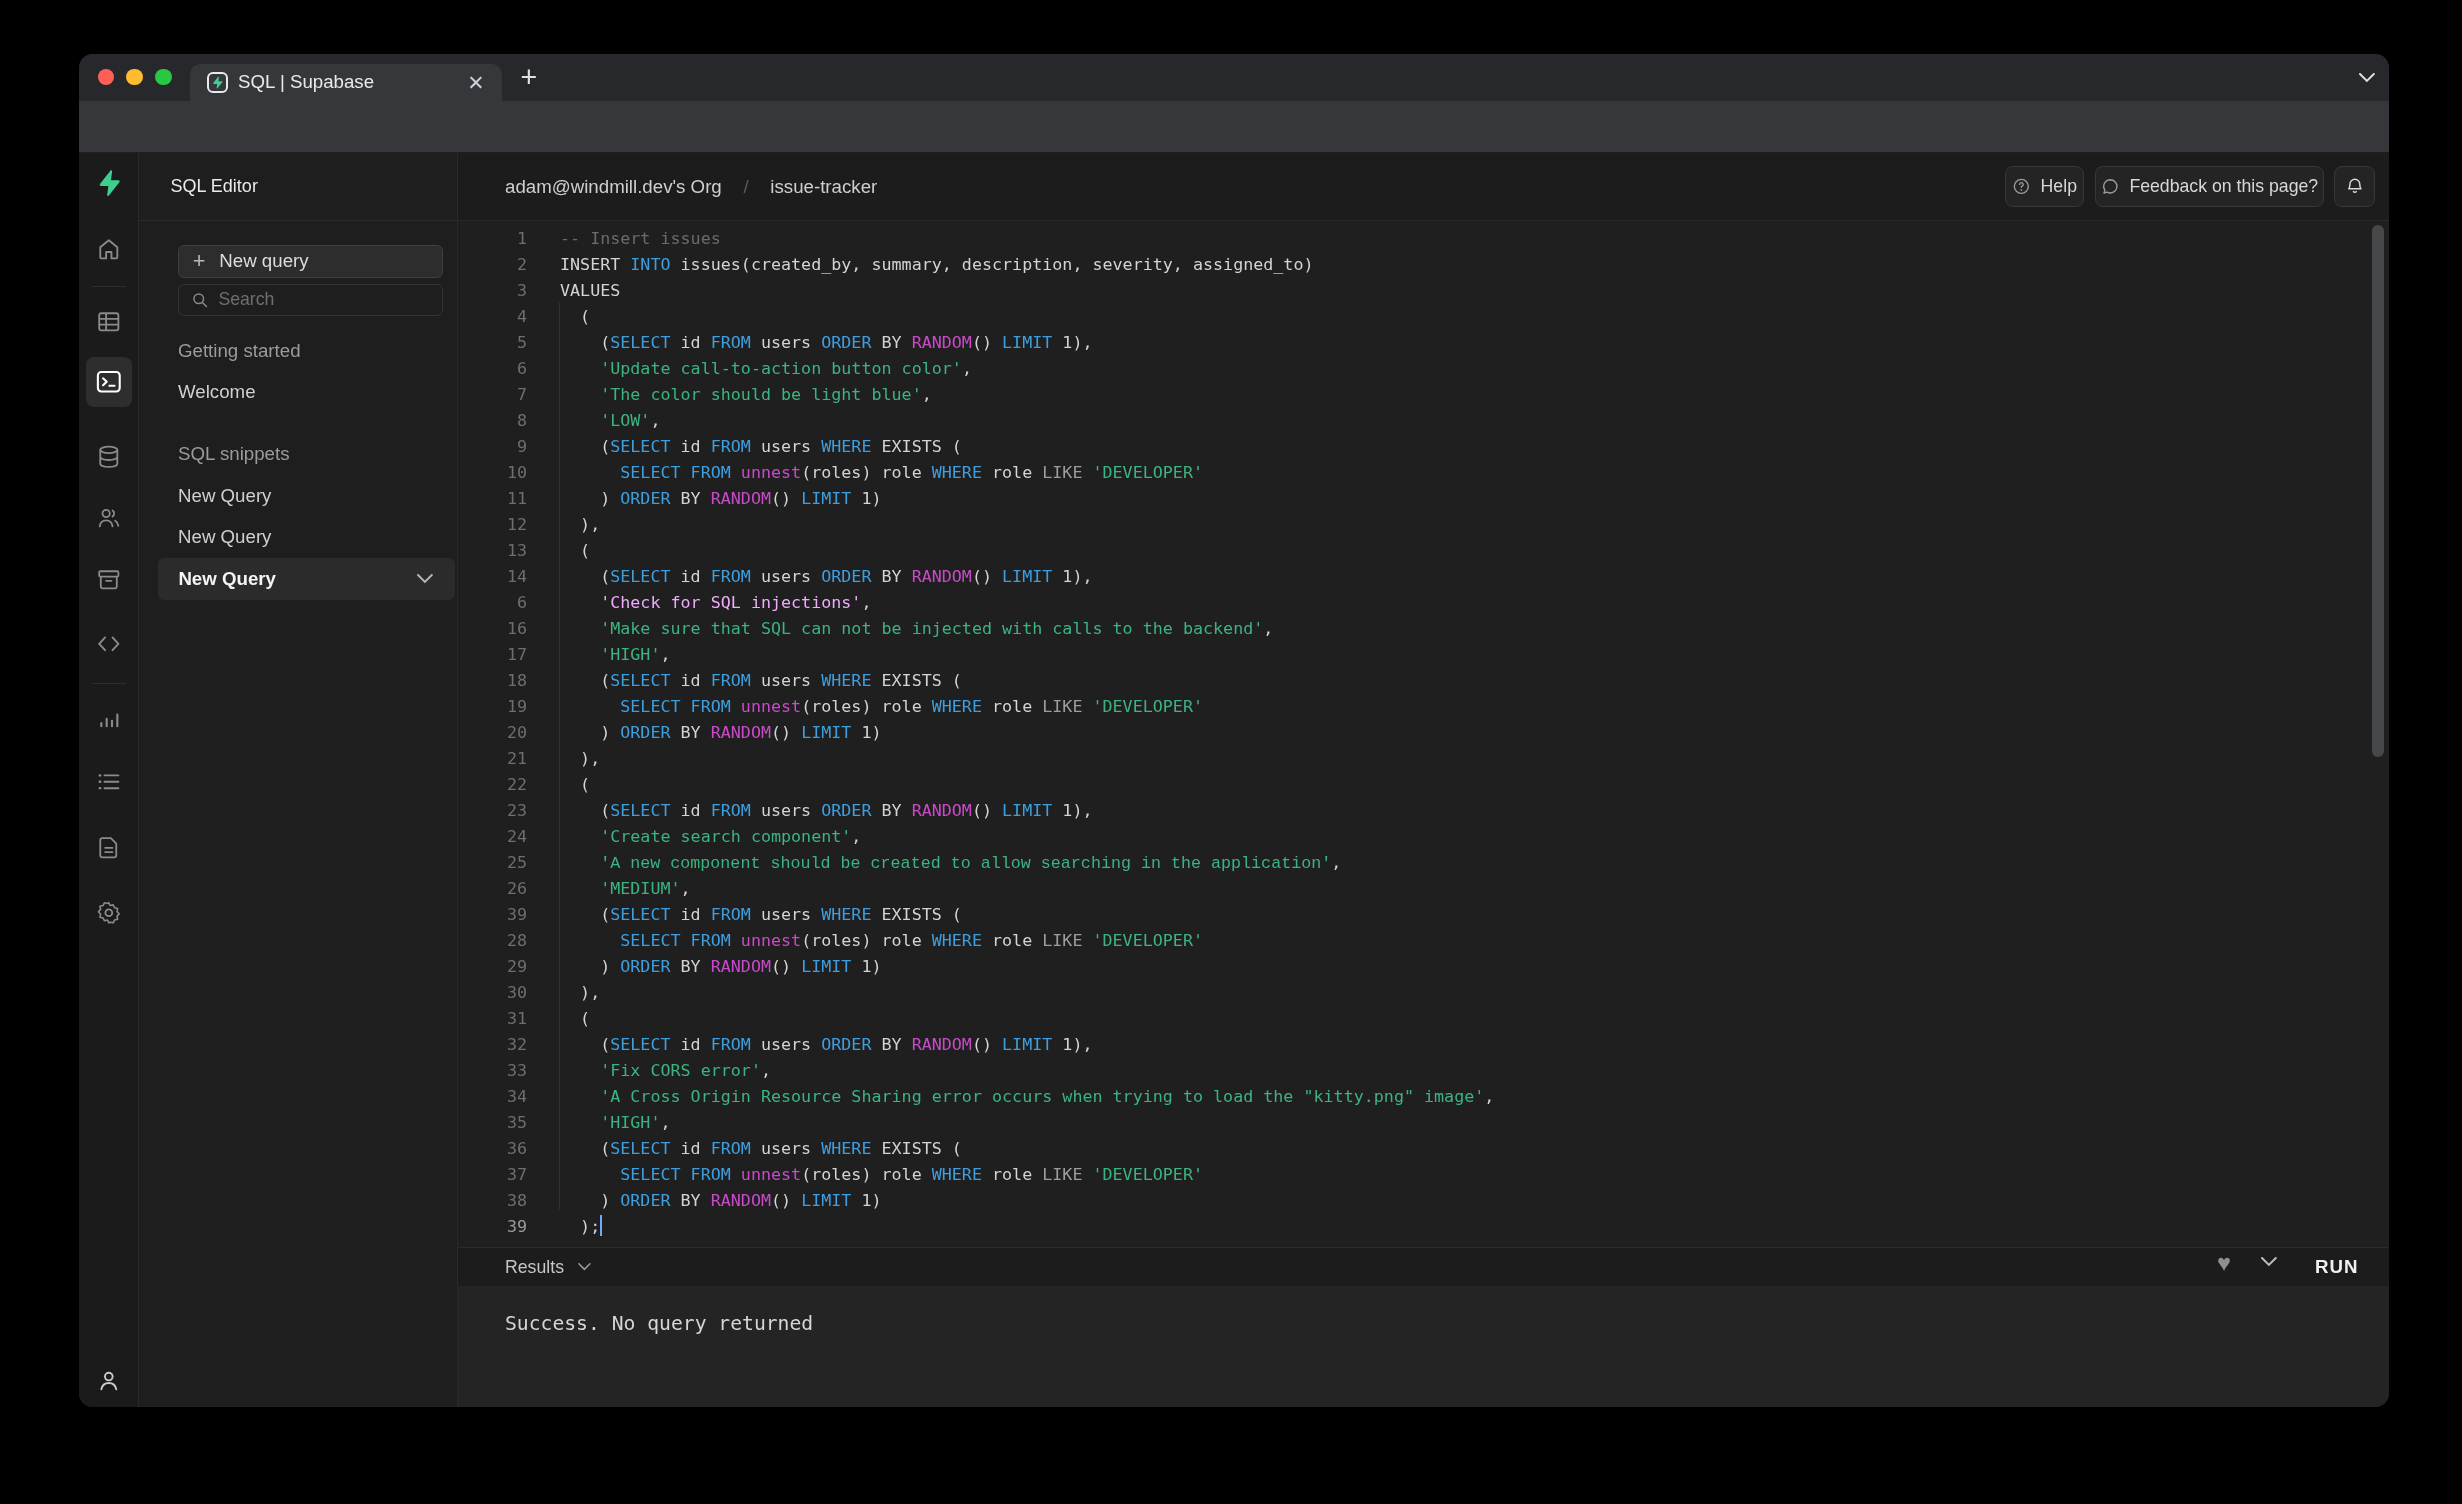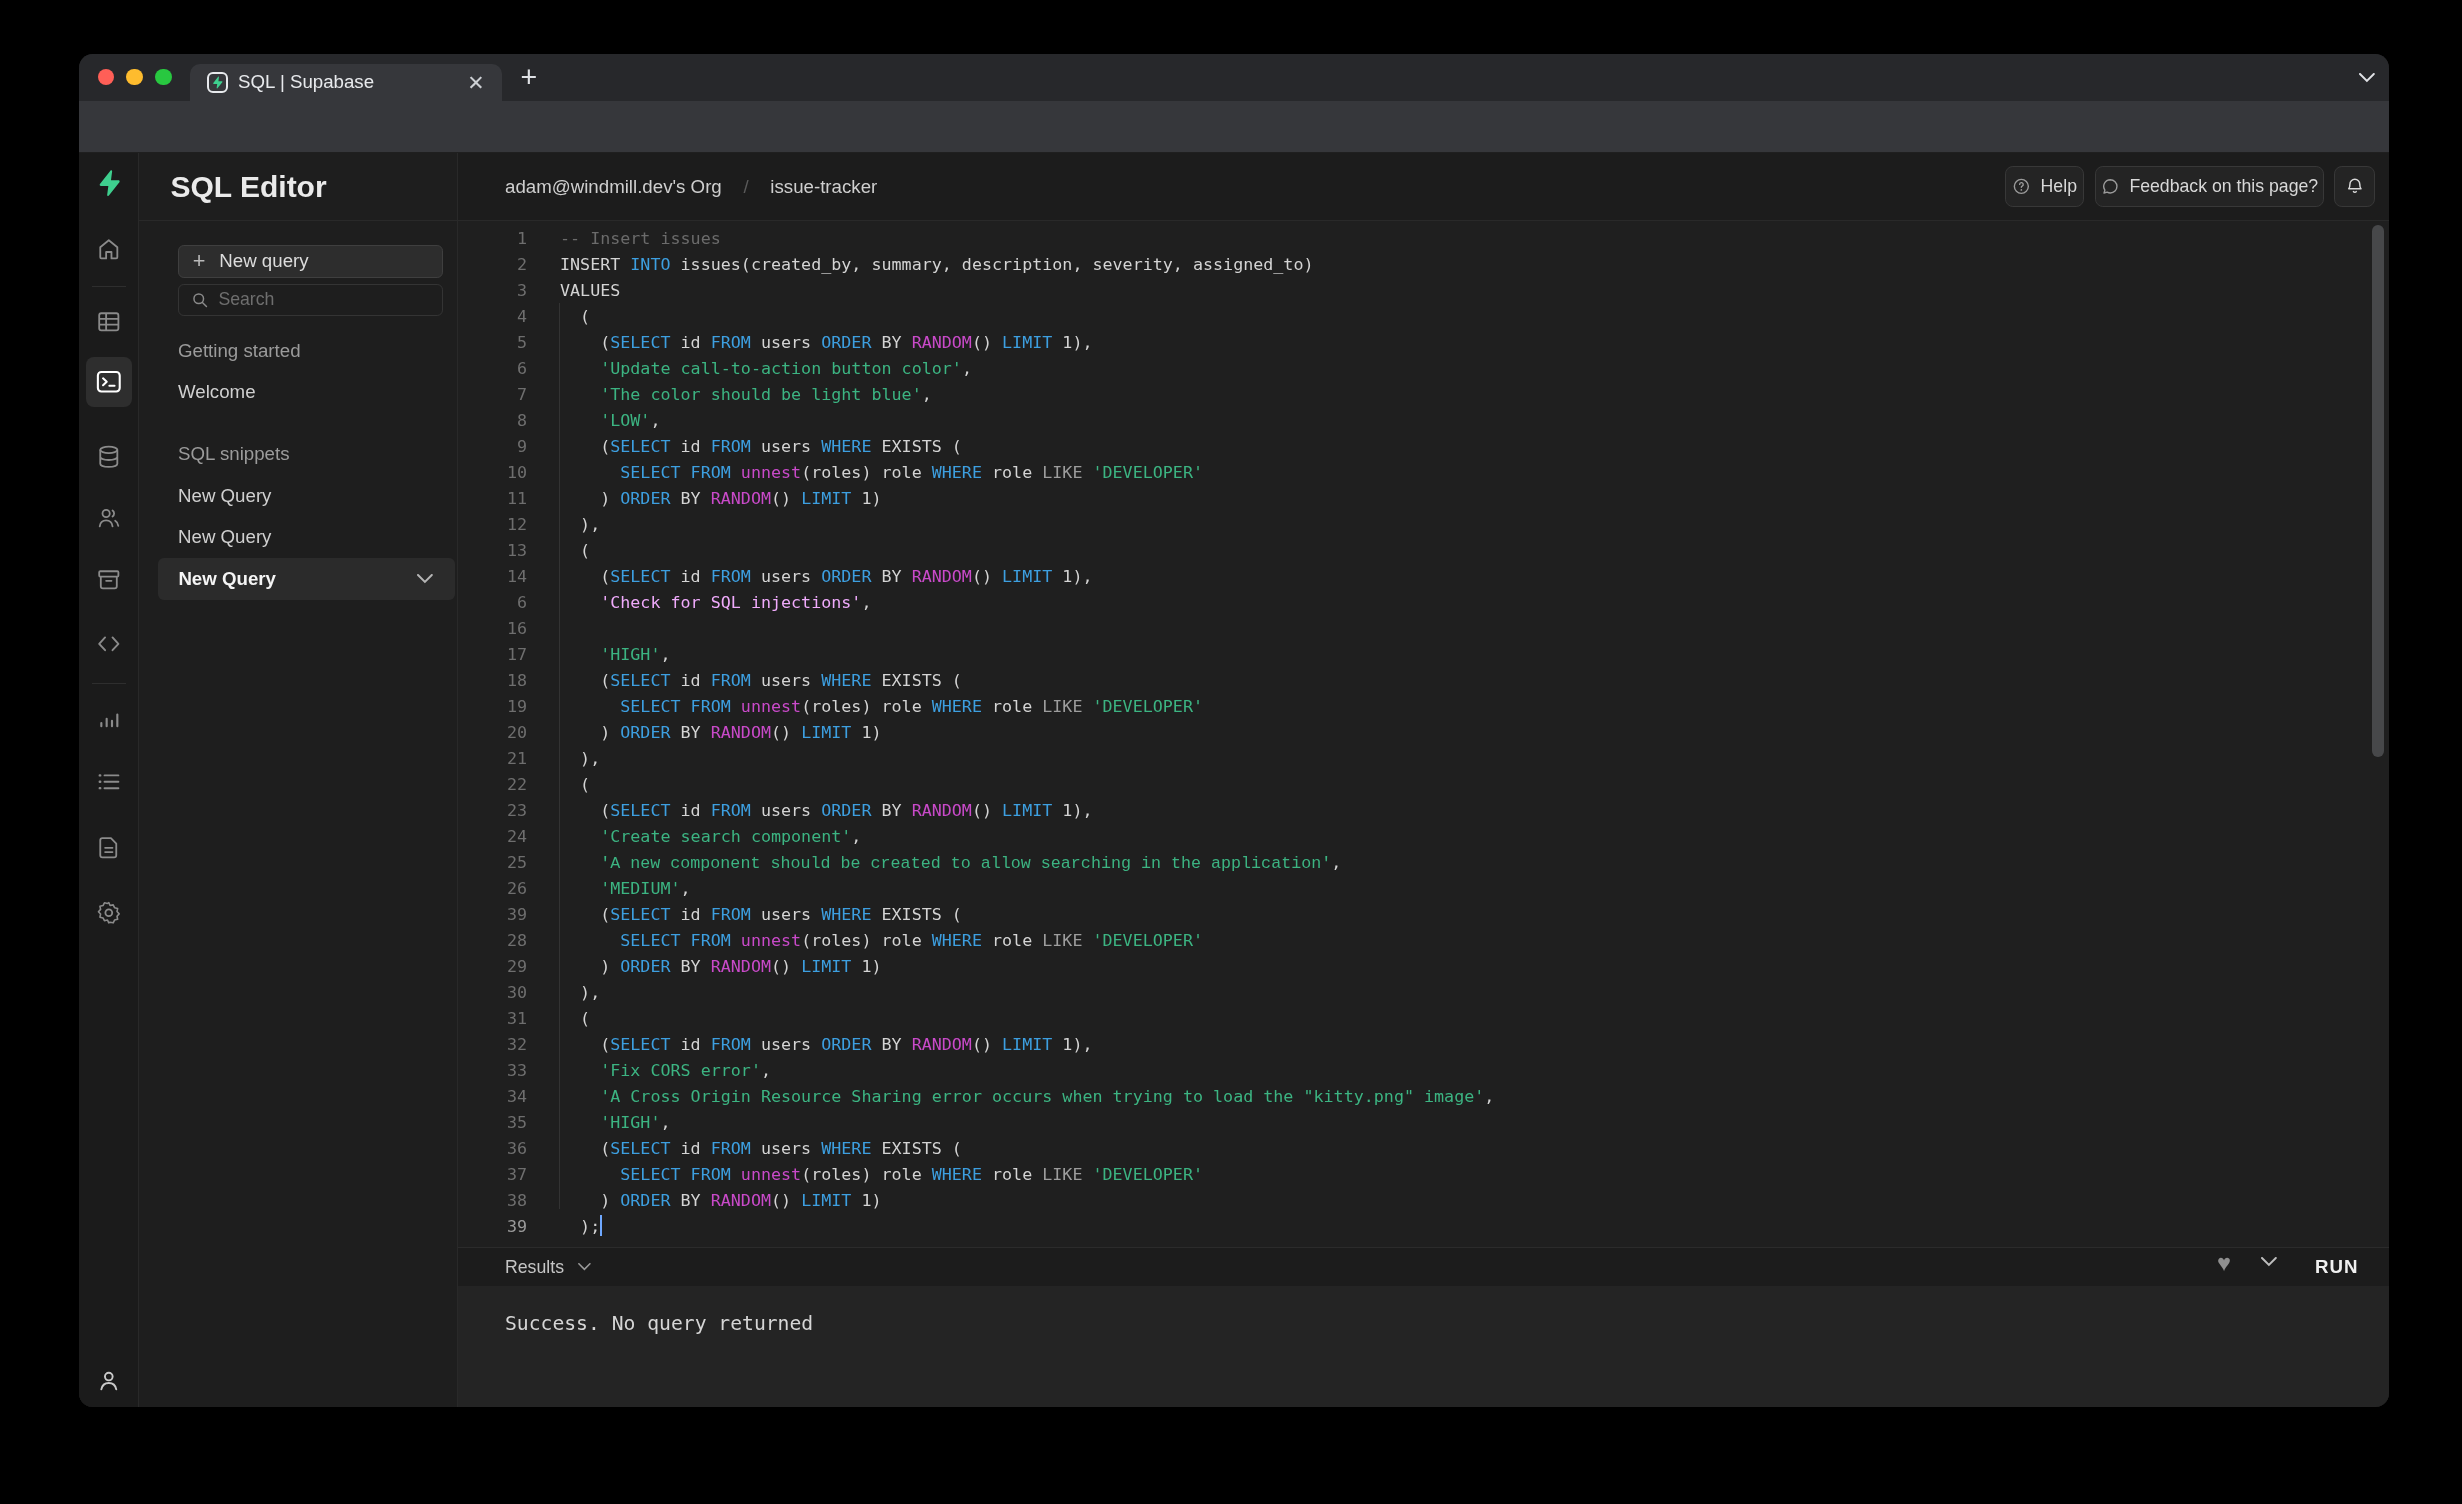--- a/index.html
+++ b/index.html
@@ -57,21 +57,21 @@
                align-items:center; justify-content:center; }
   .rail-tile { position:absolute; left:6.9px; top:204px; width:46px; height:50px; background:#2e2e2e;
                border-radius:7.9px; display:flex; align-items:center; justify-content:center; }
   .rail-div { position:absolute; left:12.8px; width:34px; height:1px; background:#2e2e2e; }
 
   
   .panel { position:absolute; left:60px; top:0; width:319px; height:1254px; background:#1e1e1e;
            border-right:1px solid #292929; }
   .panel-header { position:absolute; left:0; top:0; width:100%; height:68px; border-bottom:1px solid #292929;
                   display:flex; align-items:center; }
-  .panel-title { margin-left:31.5px; color:#eaeaea; font-size:30px;font-weight:bold; }
+  .panel-title { margin-left:31.5px; color:#eaeaea; font-size:18px; }
   .newquery-btn { position:absolute; left:39px; top:92px; width:265px; height:32.5px; background:#2d2d2d;
                   border:1px solid #3f3f3f; border-radius:5.9px; display:flex; align-items:center;
                   color:#dcdcdc; font-size:18.7px; }
   .newquery-btn .plus { margin:0 13.8px 0 13.8px; color:#b9b9b9; font-size:21.7px; font-weight:300; }
   .search-box { position:absolute; left:39px; top:131px; width:265px; height:31.5px; background:transparent;
                 border:1px solid #343434; border-radius:5.9px; display:flex; align-items:center; }
   .search-box .ph { color:#6e6e6e; font-size:17.7px; margin-left:9.9px; }
   .section-label { position:absolute; left:39px; color:#9b9b9b; font-size:18.7px; }
   .panel-item { position:absolute; left:39px; color:#d0d0d0; font-size:18.7px; }
   .sel-tile { position:absolute; left:18.7px; top:405px; width:297px; height:42px; background:#2b2b2b;
@@ -414,20 +414,21 @@
               <div class="cl">
                 <span class="ln">14</span>
                 <span class="lt"><span style="color: rgb(212, 212, 212);">    (</span><span style="color: rgb(61, 159, 224);">SELECT</span><span style="color: rgb(212, 212, 212);"> id </span><span style="color: rgb(61, 159, 224);">FROM</span><span style="color: rgb(212, 212, 212);"> users </span><span style="color: rgb(61, 159, 224);">ORDER</span><span style="color: rgb(212, 212, 212);"> BY </span><span style="color: rgb(201, 74, 201);">RANDOM</span><span style="color: rgb(212, 212, 212);">() </span><span style="color: rgb(61, 159, 224);">LIMIT</span><span style="color: rgb(212, 212, 212);"> 1),</span></span>
               </div>
               <div class="cl">
                 <span class="ln">6</span>
                 <span class="lt"><span style="color: rgb(212, 212, 212);">    </span><span style="color: #f0abfc;">'Check for SQL injections'</span><span style="color: rgb(212, 212, 212);">,</span></span>
               </div>
               <div class="cl">
                 <span class="ln">16</span>
+                <span class="lt"><span style="color: rgb(212, 212, 212);">    </span><span style="color: rgb(60, 180, 130);">'Make sure that SQL can not be injected with calls to the backend'</span><span style="color: rgb(212, 212, 212);">,</span></span>
               </div>
               <div class="cl">
                 <span class="ln">17</span>
                 <span class="lt"><span style="color: rgb(212, 212, 212);">    </span><span style="color: rgb(60, 180, 130);">'HIGH'</span><span style="color: rgb(212, 212, 212);">,</span></span>
               </div>
               <div class="cl">
                 <span class="ln">18</span>
                 <span class="lt"><span style="color: rgb(212, 212, 212);">    (</span><span style="color: rgb(61, 159, 224);">SELECT</span><span style="color: rgb(212, 212, 212);"> id </span><span style="color: rgb(61, 159, 224);">FROM</span><span style="color: rgb(212, 212, 212);"> users </span><span style="color: rgb(61, 159, 224);">WHERE</span><span style="color: rgb(212, 212, 212);"> EXISTS (</span></span>
               </div>
               <div class="cl">

